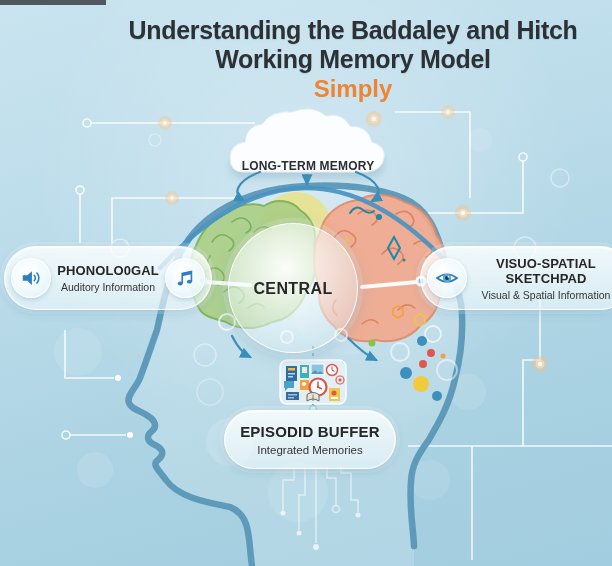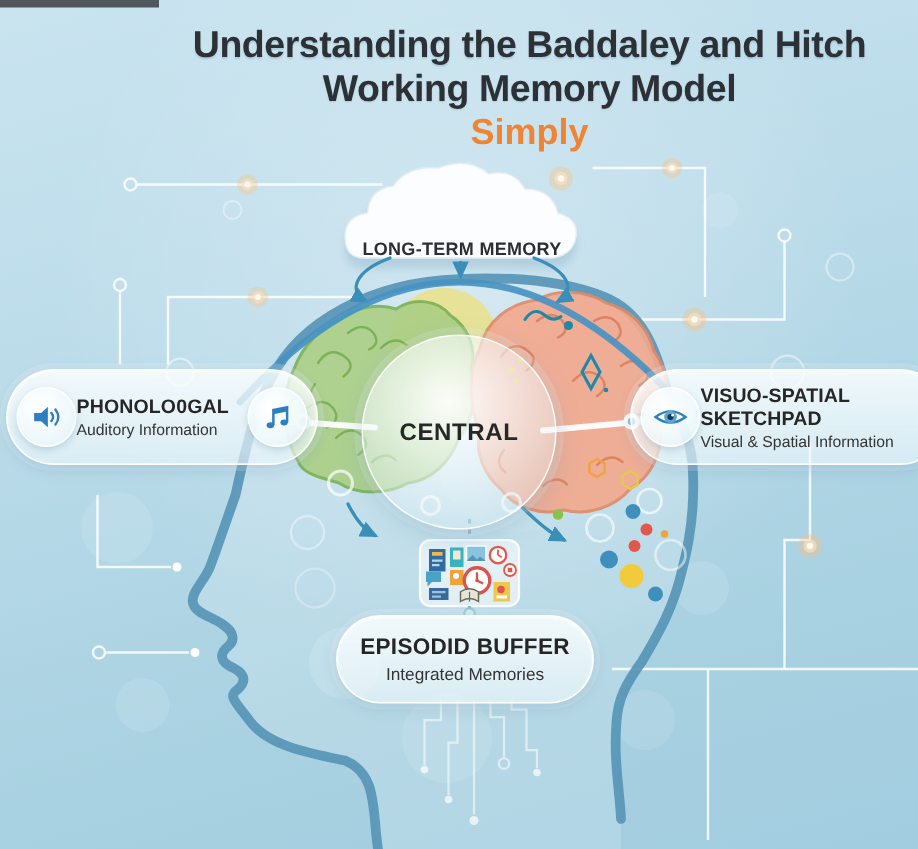--- a/index.html
+++ b/index.html
@@ -13,36 +13,36 @@
   .dark-strip{position:absolute;left:0;top:0;width:106px;height:5px;background:#42474c;opacity:.9;z-index:6;}
 
   .title-block{position:absolute;top:16px;left:0;width:612px;text-align:center;z-index:6;color:#2d3136;padding-left:47px;}
   .title-line{font-size:25px;font-weight:bold;line-height:29px;letter-spacing:-.3px;
               text-shadow:0 1px 1px rgba(120,160,185,.35);}
   .title-sub{font-size:24px;font-weight:bold;line-height:28px;color:#ef8432;margin-top:1px;}
 
   .cloud-label{position:absolute;left:226px;top:141px;width:164px;text-align:center;z-index:6;
                font-size:12px;font-weight:bold;letter-spacing:.2px;color:#2b2e33;margin-top:18px;}
 
-  .central-circle{position:absolute;left:241px;top:223px;width:128px;height:128px;border-radius:50%;z-index:4;
+  .central-circle{position:absolute;left:228px;top:223px;width:128px;height:128px;border-radius:50%;z-index:4;
     background:radial-gradient(circle at 44% 34%,rgba(255,255,255,.95) 0%,rgba(244,251,253,.6) 45%,rgba(222,240,246,.38) 75%,rgba(214,236,243,.30) 100%);
     border:1.5px solid rgba(255,255,255,.9);
     box-shadow:0 5px 16px rgba(110,155,180,.35),0 0 0 5px rgba(255,255,255,.16);
     display:flex;flex-direction:row;align-items:center;justify-content:center;}
   .central-circle .cc-line{font-size:16px;font-weight:bold;letter-spacing:.4px;color:#272727;line-height:21px;}
 
   .pill{position:absolute;z-index:5;border-radius:32px;
     background:linear-gradient(180deg,rgba(253,255,255,.82) 0%,rgba(238,248,252,.62) 100%);
     border:1px solid rgba(255,255,255,.95);
     box-shadow:0 3px 9px rgba(96,145,172,.30),0 0 0 4px rgba(255,255,255,.18),inset 0 1px 2px rgba(255,255,255,.9);
     display:flex;align-items:center;}
   .pill-left{left:4px;top:246px;width:194px;height:62px;padding:0 6px;justify-content:space-between;}
   .pill-right{left:420px;top:246px;width:198px;height:62px;padding:0 6px;}
   .pill-bottom{left:224px;top:410px;width:170px;height:57px;flex-direction:column;justify-content:center;}
-  .pill-text{flex:1;text-align:left;color:#262626;}
+  .pill-text{flex:1;text-align:center;color:#262626;}
   .pill-title{font-size:13px;font-weight:bold;line-height:15px;letter-spacing:.1px;}
   .pill-sub{font-size:10.5px;color:#343434;margin-top:3px;}
   .icon-circle{width:38px;height:38px;border-radius:50%;flex:0 0 auto;
     background:radial-gradient(circle at 40% 35%,#ffffff 0%,rgba(240,249,252,.85) 60%,rgba(222,240,247,.7) 100%);
     border:1px solid rgba(255,255,255,.95);
     box-shadow:0 2px 5px rgba(96,145,172,.30);
     display:flex;align-items:center;justify-content:center;}
   .icon-circle svg{display:block;}
   .buffer-title{font-size:15px;font-weight:bold;letter-spacing:.2px;color:#262626;}
   .buffer-sub{font-size:11.5px;color:#343434;margin-top:4px;}

